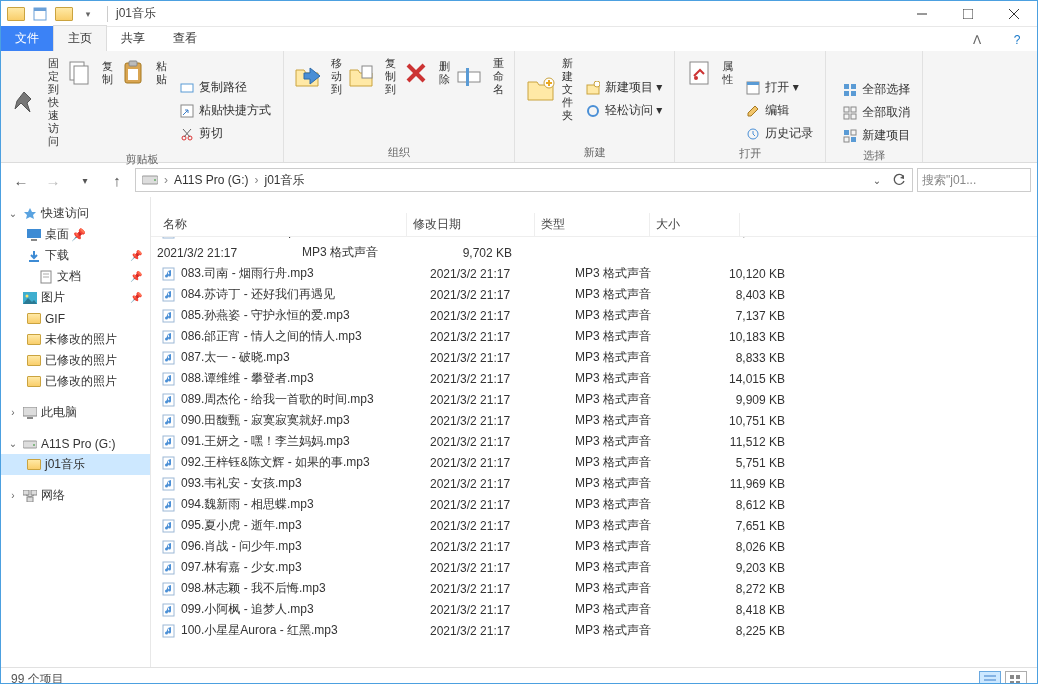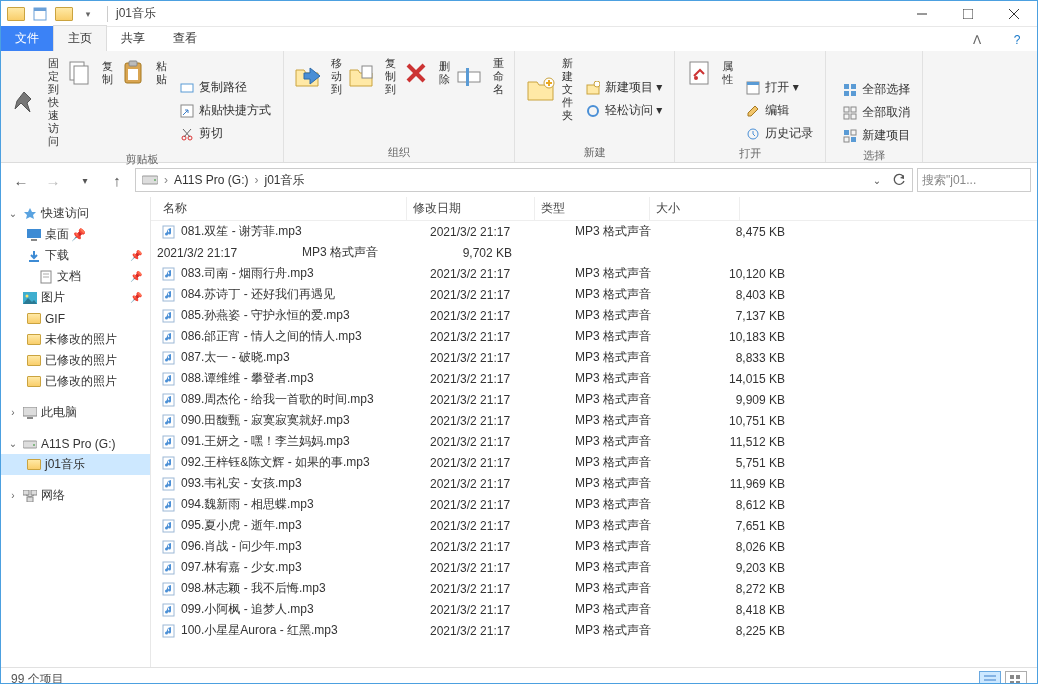--- a/index.html
+++ b/index.html
@@ -51,21 +51,21 @@
 .nav-tree { width: 150px; border-right: 1px solid #e8e8e8; padding: 6px 0; overflow: hidden; }
 .tree-item { display: flex; align-items: center; padding: 2px 0 2px 6px; gap: 2px; color: #333; cursor: pointer; height: 21px; }
 .tree-item.selected { background: #cde8ff; }
 .tree-exp { width: 12px; color: #666; font-size: 10px; text-align: center; }
 .tree-ico { width: 18px; height: 16px; display: flex; align-items: center; justify-content: center; }
 .tree-lbl { font-size: 12px; white-space: nowrap; }
 .tree-pin { width: 14px; text-align: center; color: #5a5a5a; font-size: 10px; margin-left: auto; margin-right: 6px; }
 .tree-group-gap { height: 10px; }
 
 .file-pane { flex: 1; overflow: auto; }
-.col-head { display: flex; height: 24px; align-items: center; border-bottom: 1px solid #eee; position: sticky; top: 0; background: #fff; }
+.col-head { display: flex; height: 24px; align-items: center; border-bottom: 1px solid #eee; position: sticky; top: 16px; background: #fff; }
 .col-head .ch { padding: 0 6px; color: #444; border-right: 1px solid #eee; height: 100%; display: flex; align-items: center; }
 .c-name { width: 256px; padding-left: 12px !important; }
 .c-date { width: 128px; }
 .c-type { width: 115px; }
 .c-size { width: 90px; justify-content: flex-start; }
 .file-row { display: flex; height: 21px; align-items: center; gap: 17px; }
 .file-row .cell { padding: 0 6px; color: #333; white-space: nowrap; overflow: hidden; }
 .fc-name { width: 256px; display: flex; align-items: center; gap: 4px; padding-left: 10px !important; }
 .fc-date { width: 128px; color: #555; }
 .fc-type { width: 115px; color: #555; }

